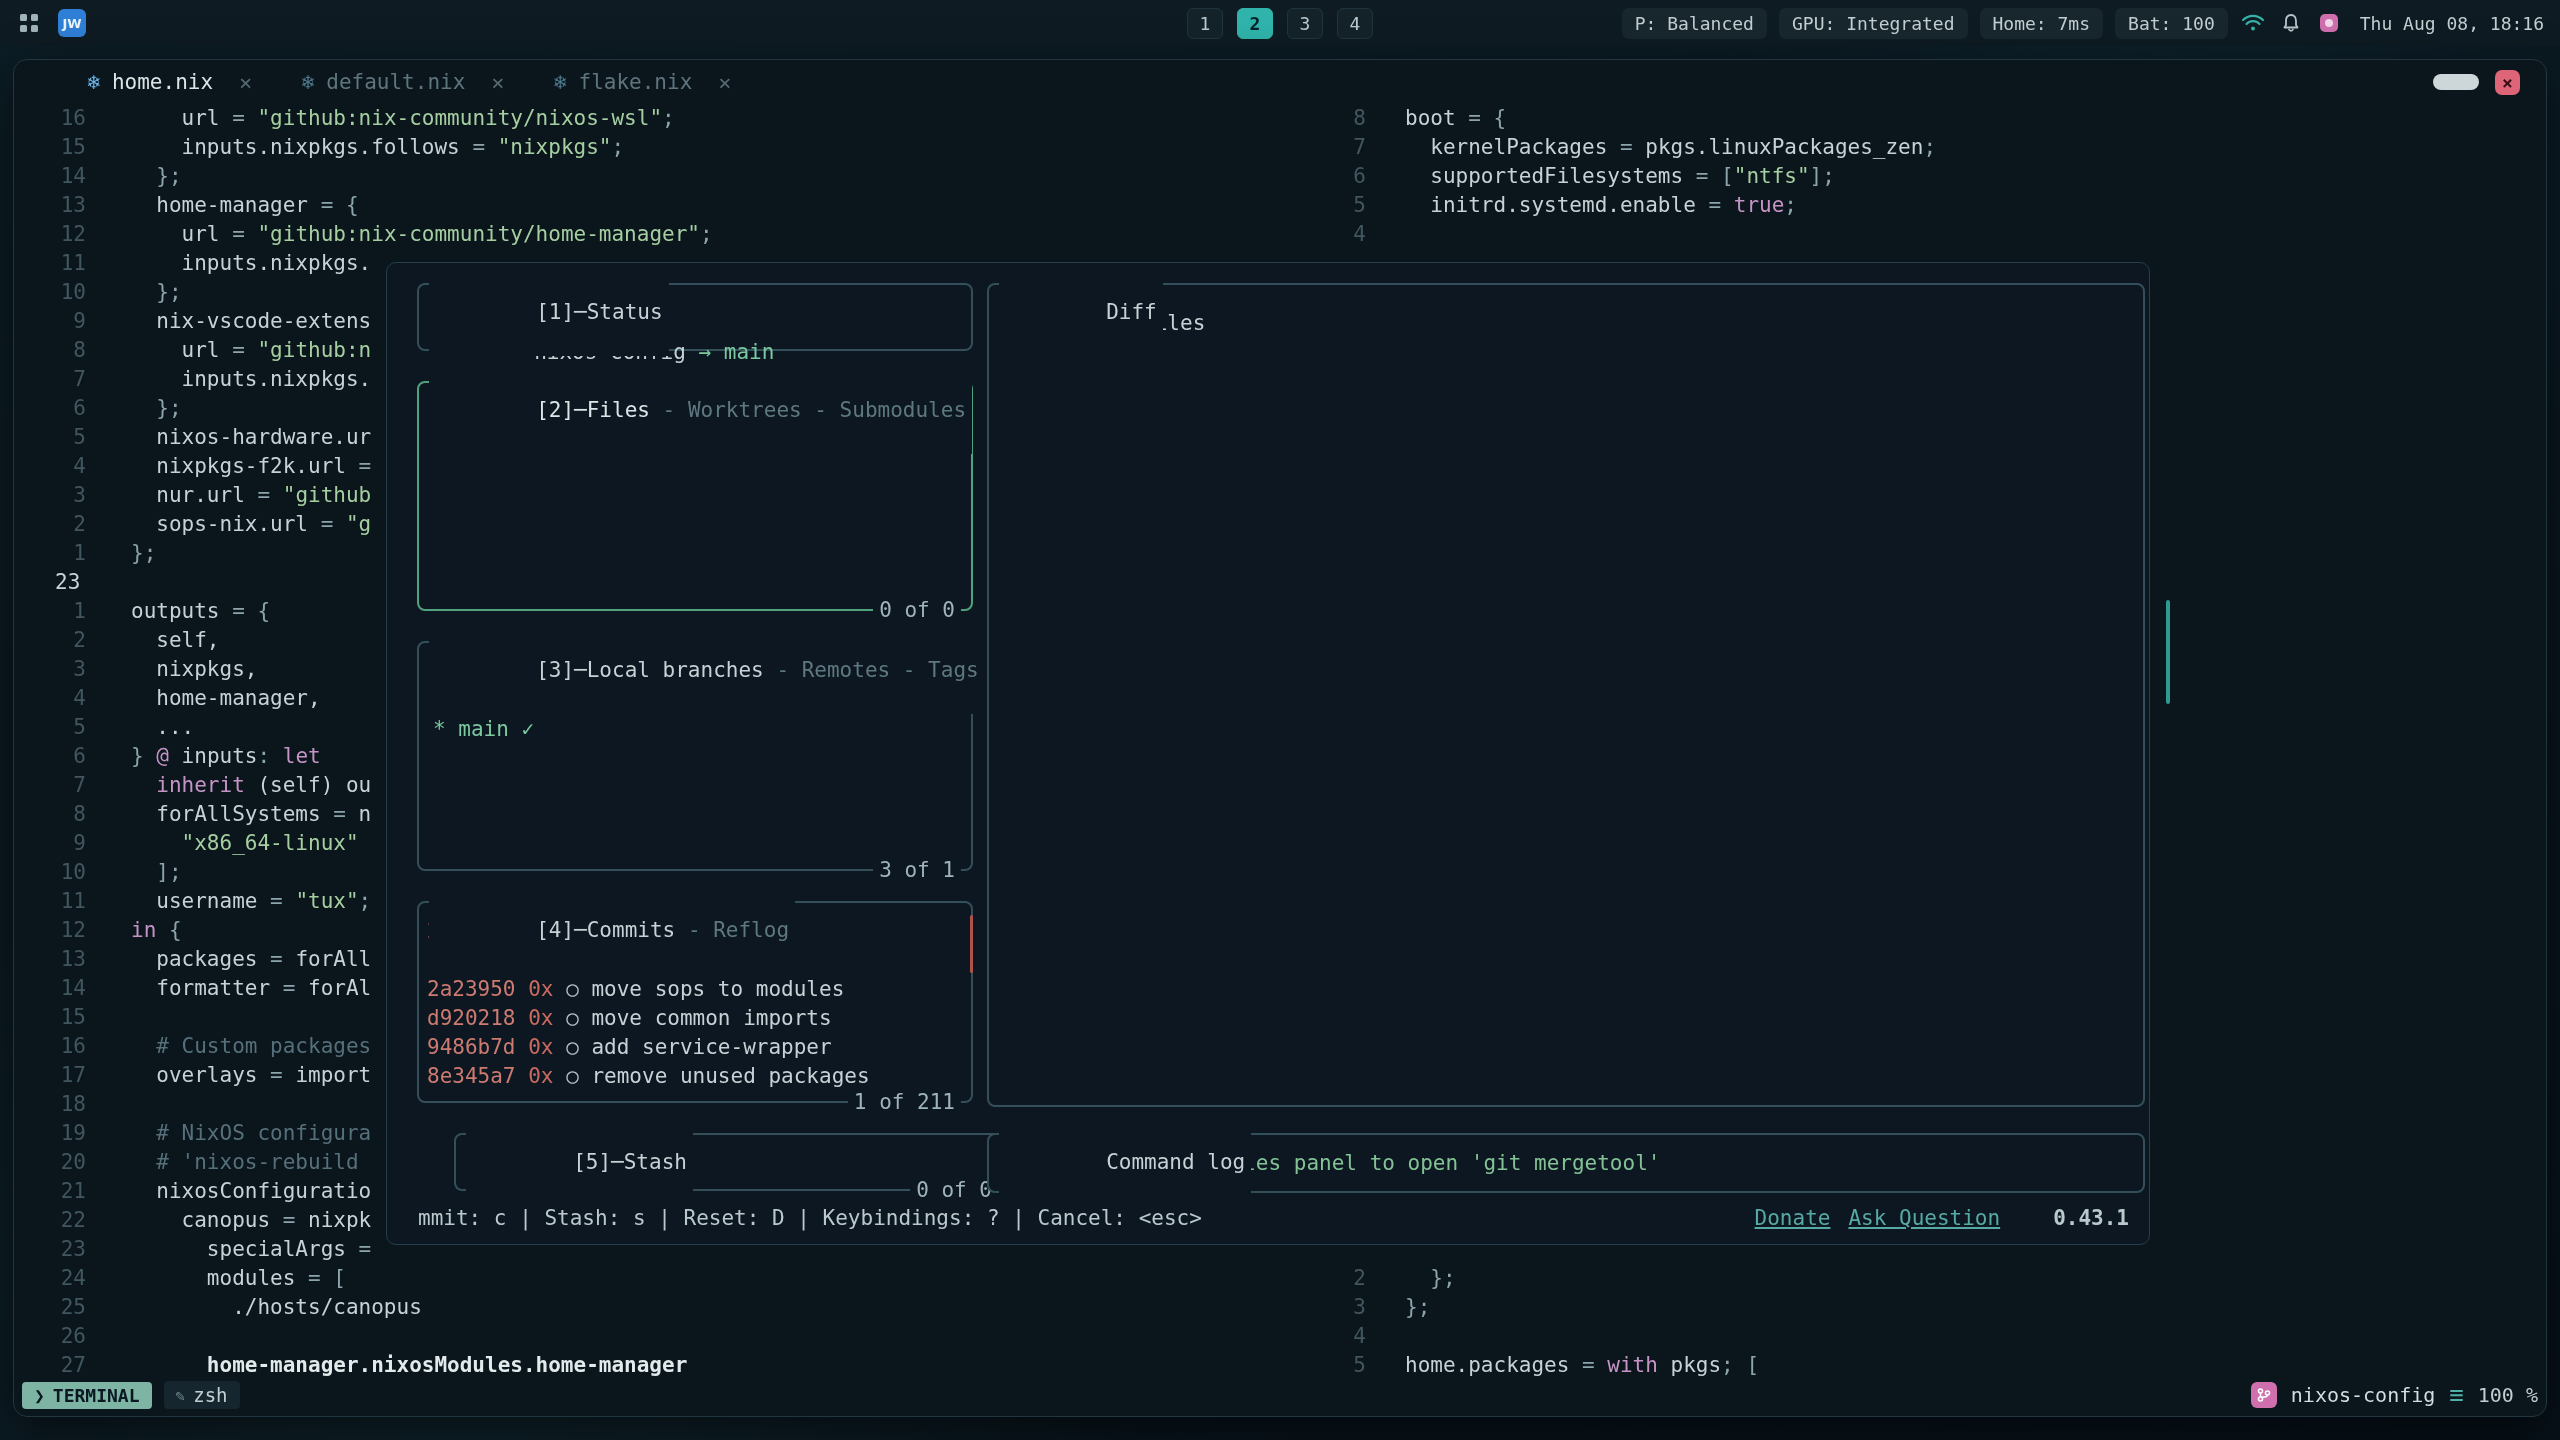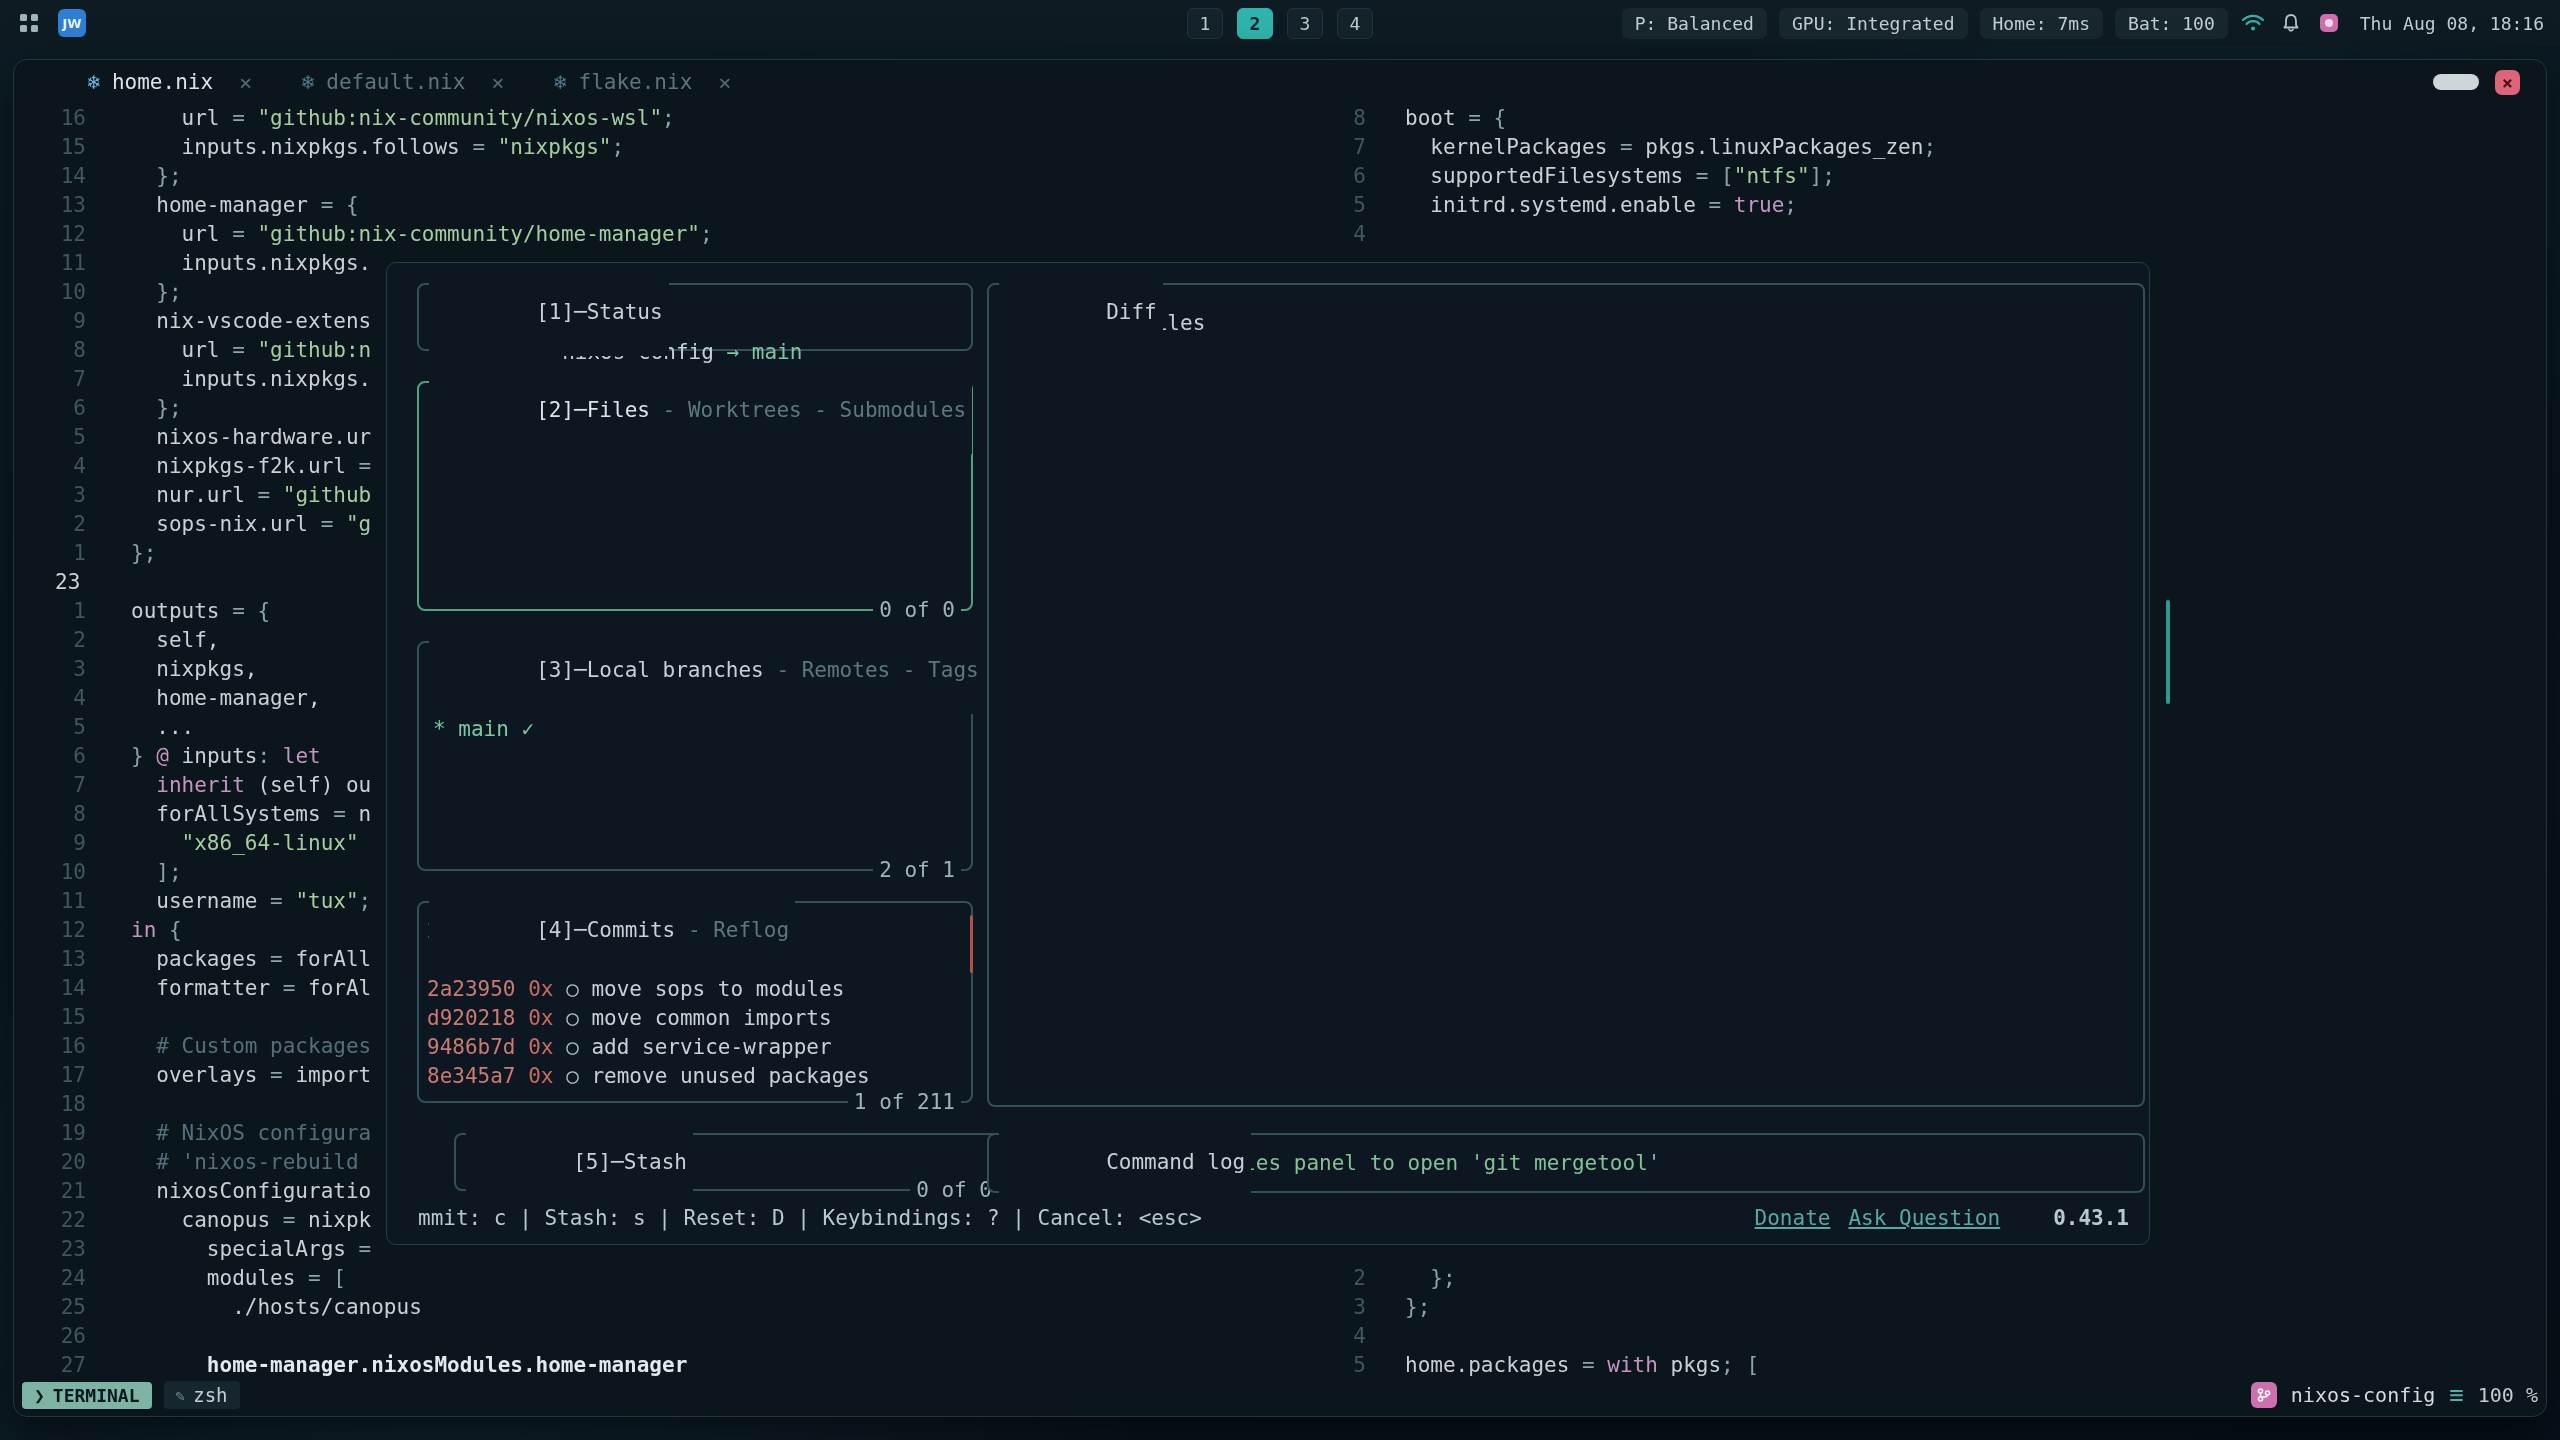--- a/index.html
+++ b/index.html
@@ -76,21 +76,21 @@
     background:#0c1721; }
   .lg-panel.active { border-color:#4fa37c; }
   .lg-title { position:absolute; top:-16px; left:10px; background:#0c1721; padding:0 6px;
     font-size:21px; line-height:29px; color:#c6d2d5; white-space:pre; }
   .lg-panel.active .lg-title .t-main { color:#dce6e8; }
   .t-rest { color:#5e7880; }
   .lg-count { position:absolute; bottom:-16px; right:10px; background:#0c1721; padding:0 6px;
     font-size:21px; line-height:29px; color:#9fb4b9; white-space:pre; }
   .lg-body { padding:24px 14px 0; font-size:21px; line-height:29px; white-space:pre; }
   .lg-body.tight { padding-top:14px; }
-  #p-status { left:30px; top:20px;  width:556px;  height:68px;padding-left:28px; }
+  #p-status { left:30px; top:20px;  width:556px;  height:68px; }
   #p-files  { left:30px; top:118px; width:556px;  height:230px; }
   #p-branch { left:30px; top:378px; width:556px;  height:230px; }
   #p-commit { left:30px; top:638px; width:556px;  height:202px; }
   #p-stash  { left:30px; top:870px; width:556px;  height:58px;margin-left:37px; }
   #p-diff   { left:600px; top:20px;  width:1158px; height:824px; }
   #p-cmdlog { left:600px; top:870px; width:1158px; height:60px; }
   .st-repo { color:#c6d2d5; } .st-branch { color:#7cc9a0; }
   .branch-item { color:#7cc9a0; }
   .commit { height:29px; white-space:pre; font-size:21px; line-height:29px; }
   .c-hash { color:#cd7a70; } .c-auth { color:#c96a60; }
@@ -277,21 +277,21 @@
       <span class="lg-count">0 of 0</span>
     </div>
 
     <div class="lg-panel" id="p-branch">
       <span class="lg-title">
         <span class="t-main">[3]─Local branches</span><span class="t-rest"> - Remotes - Tags</span>
       </span>
       <div class="lg-body tight">
         <div class="branch-item">* main ✓</div>
       </div>
-      <span class="lg-count">2 of 1</span>
+      <span class="lg-count">3 of 1</span>
     </div>
 
     <div class="lg-panel" id="p-commit">
       <span class="lg-title">
         <span class="t-main">[4]─Commits</span><span class="t-rest"> - Reflog</span>
       </span>
       <div class="lg-body tight" id="commit-list" style="padding-left:8px;"><div class="commit"><span class="c-hash">2717f2f</span> <span class="c-auth">0x</span> <span class="c-node">○</span> <span class="c-msg">add mopidy</span></div><div class="commit"><span class="c-hash">b49ef1d</span> <span class="c-auth">0x</span> <span class="c-node">○</span> <span class="c-msg">add sops binary</span></div><div class="commit"><span class="c-hash">2a23950</span> <span class="c-auth">0x</span> <span class="c-node">○</span> <span class="c-msg">move sops to modules</span></div><div class="commit"><span class="c-hash">d920218</span> <span class="c-auth">0x</span> <span class="c-node">○</span> <span class="c-msg">move common imports</span></div><div class="commit"><span class="c-hash">9486b7d</span> <span class="c-auth">0x</span> <span class="c-node">○</span> <span class="c-msg">add service-wrapper</span></div><div class="commit"><span class="c-hash">8e345a7</span> <span class="c-auth">0x</span> <span class="c-node">○</span> <span class="c-msg">remove unused packages</span></div></div>
       <span class="commits-scrollbar"></span>
       <span class="lg-count">1 of 211</span>
     </div>

